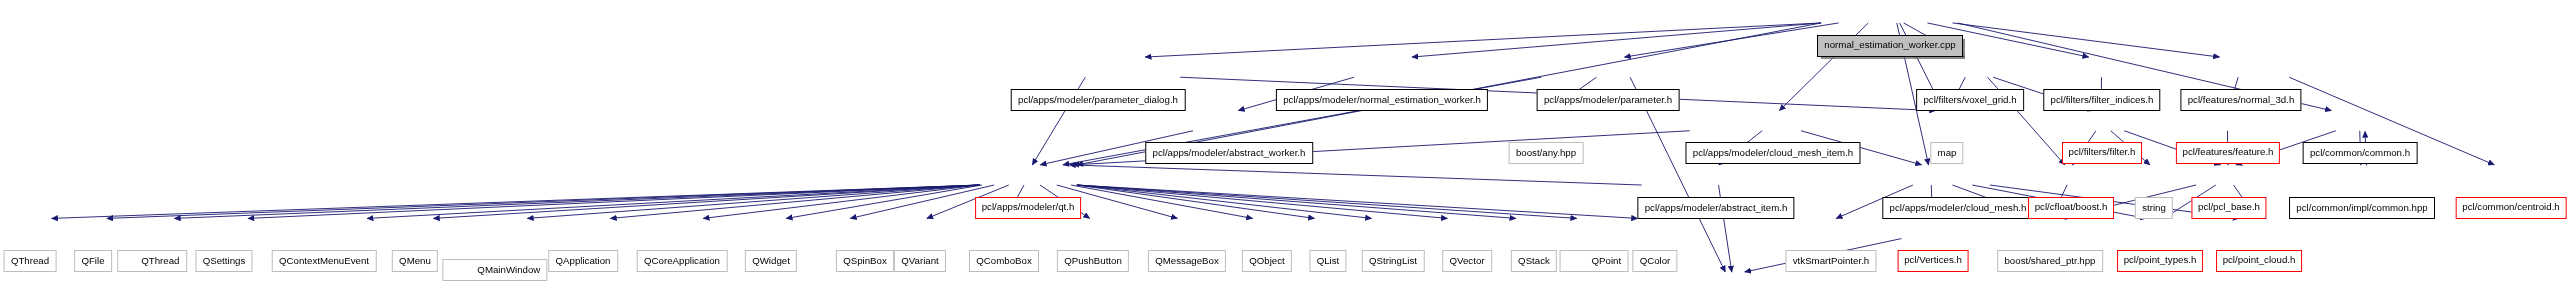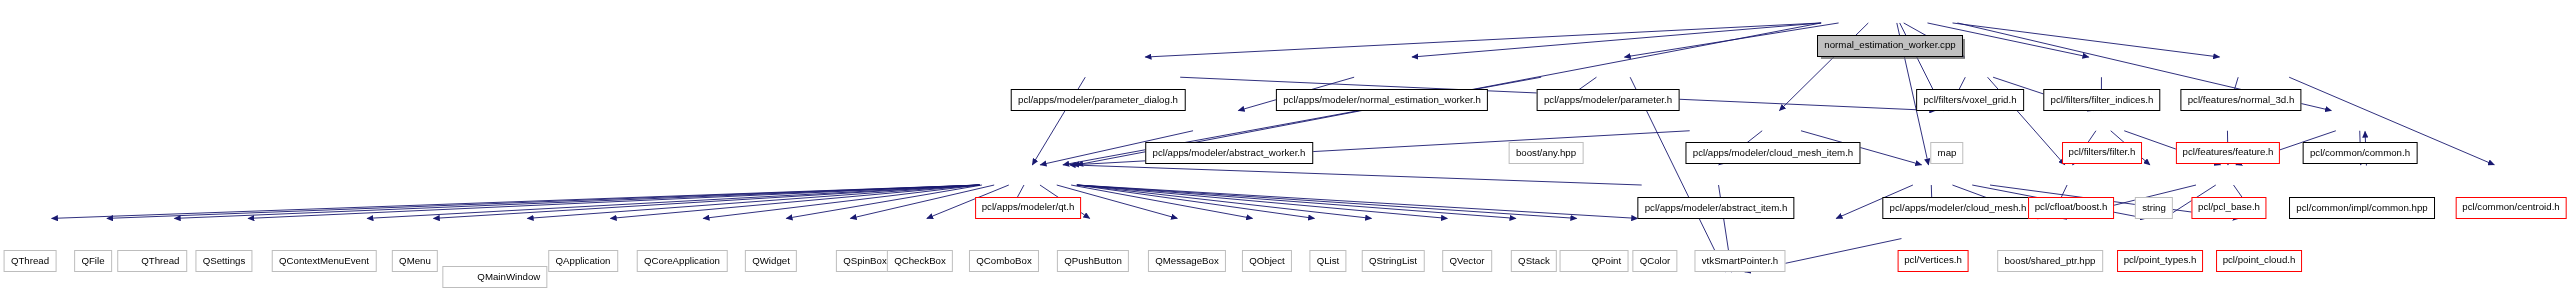--- a/index.html
+++ b/index.html
@@ -118,37 +118,37 @@
       <div class="node external" style="left: 2154px; top: 166px;">string</div>
       <div class="node truncated" style="left: 2229px; top: 166px;">pcl/pcl_base.h</div>
       <div class="node internal" style="left: 2362px; top: 166px;">pcl/common/impl/common.hpp</div>
       <div class="node truncated" style="left: 2511px; top: 166px;">pcl/common/centroid.h</div>
       <div class="node external" style="left: 30px; top: 219px;">QThread</div>
       <div class="node external" style="left: 93px; top: 219px;">QFile</div>
       <div class="node external" style="left: 152px; top: 219px; padding-left: 23px;">QThread</div>
       <div class="node external" style="left: 224px; top: 219px;">QSettings</div>
       <div class="node external" style="left: 324px; top: 219px;">QContextMenuEvent</div>
       <div class="node external" style="left: 415px; top: 219px;">QMenu</div>
-      <div class="node external" style="left: 495px; top: 235px; padding-left: 34px;">QMainWindow</div>
+      <div class="node external" style="left: 495px; top: 228px; padding-left: 34px;">QMainWindow</div>
       <div class="node external" style="left: 583px; top: 219px;">QApplication</div>
       <div class="node external" style="left: 682px; top: 219px;">QCoreApplication</div>
       <div class="node external" style="left: 771px; top: 219px;">QWidget</div>
       <div class="node external" style="left: 865px; top: 219px;">QSpinBox</div>
-      <div class="node external" style="left: 920px; top: 219px;">QCheckBox</div>
+      <div class="node external" style="left: 920px; top: 219px;">QVariant</div>
       <div class="node external" style="left: 1004px; top: 219px;">QComboBox</div>
       <div class="node external" style="left: 1093px; top: 219px;">QPushButton</div>
       <div class="node external" style="left: 1187px; top: 219px;">QMessageBox</div>
       <div class="node external" style="left: 1267px; top: 219px;">QObject</div>
       <div class="node external" style="left: 1328px; top: 219px;">QList</div>
       <div class="node external" style="left: 1393px; top: 219px;">QStringList</div>
       <div class="node external" style="left: 1467px; top: 219px;">QVector</div>
       <div class="node external" style="left: 1534px; top: 219px;">QStack</div>
       <div class="node external" style="left: 1594px; top: 219px; padding-left: 31px;">QPoint</div>
       <div class="node external" style="left: 1655px; top: 219px;">QColor</div>
-      <div class="node external" style="left: 1740px; top: 219px;">vtkSmartPointer.h</div>
+      <div class="node external" style="left: 1831px; top: 219px;">vtkSmartPointer.h</div>
       <div class="node truncated" style="left: 1933px; top: 219px; text-align: center;">pcl/Vertices.h</div>
       <div class="node external" style="left: 2050px; top: 219px;">boost/shared_ptr.hpp</div>
       <div class="node truncated" style="left: 2160px; top: 219px;">pcl/point_types.h</div>
       <div class="node truncated" style="left: 2259px; top: 219px;">pcl/point_cloud.h</div>
       <div class="node external" style="left: 1733px; top: 273px;">string</div>
     </div>
 </div>
 
 
 </body></html>

